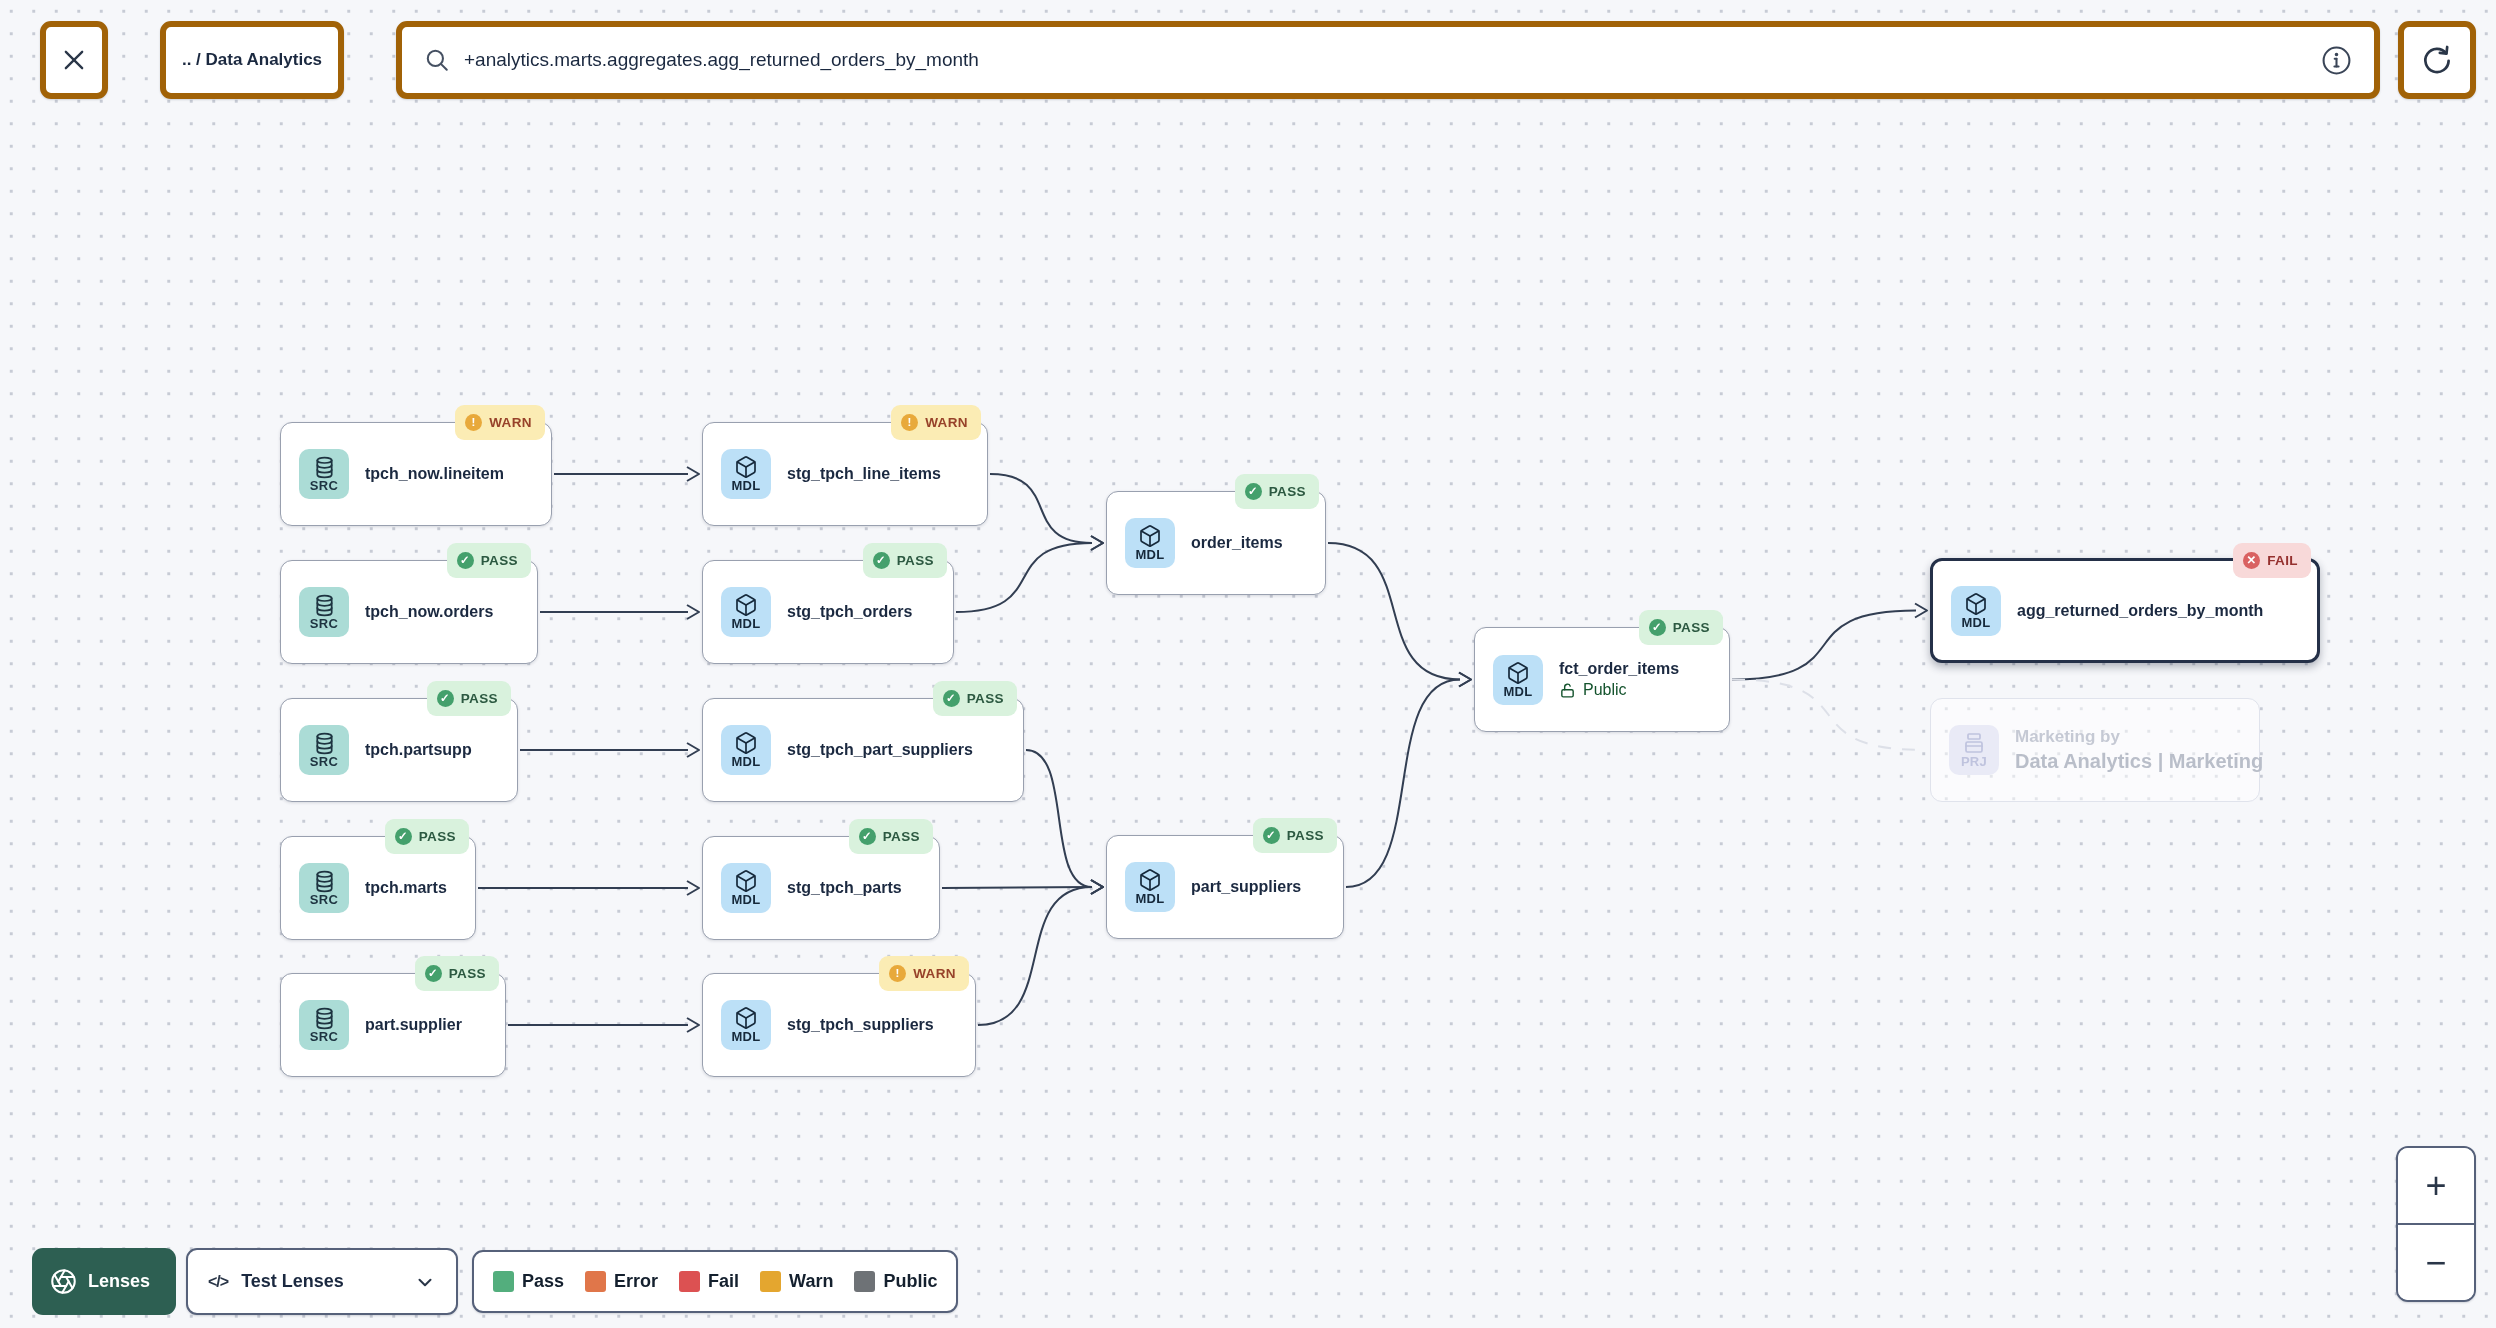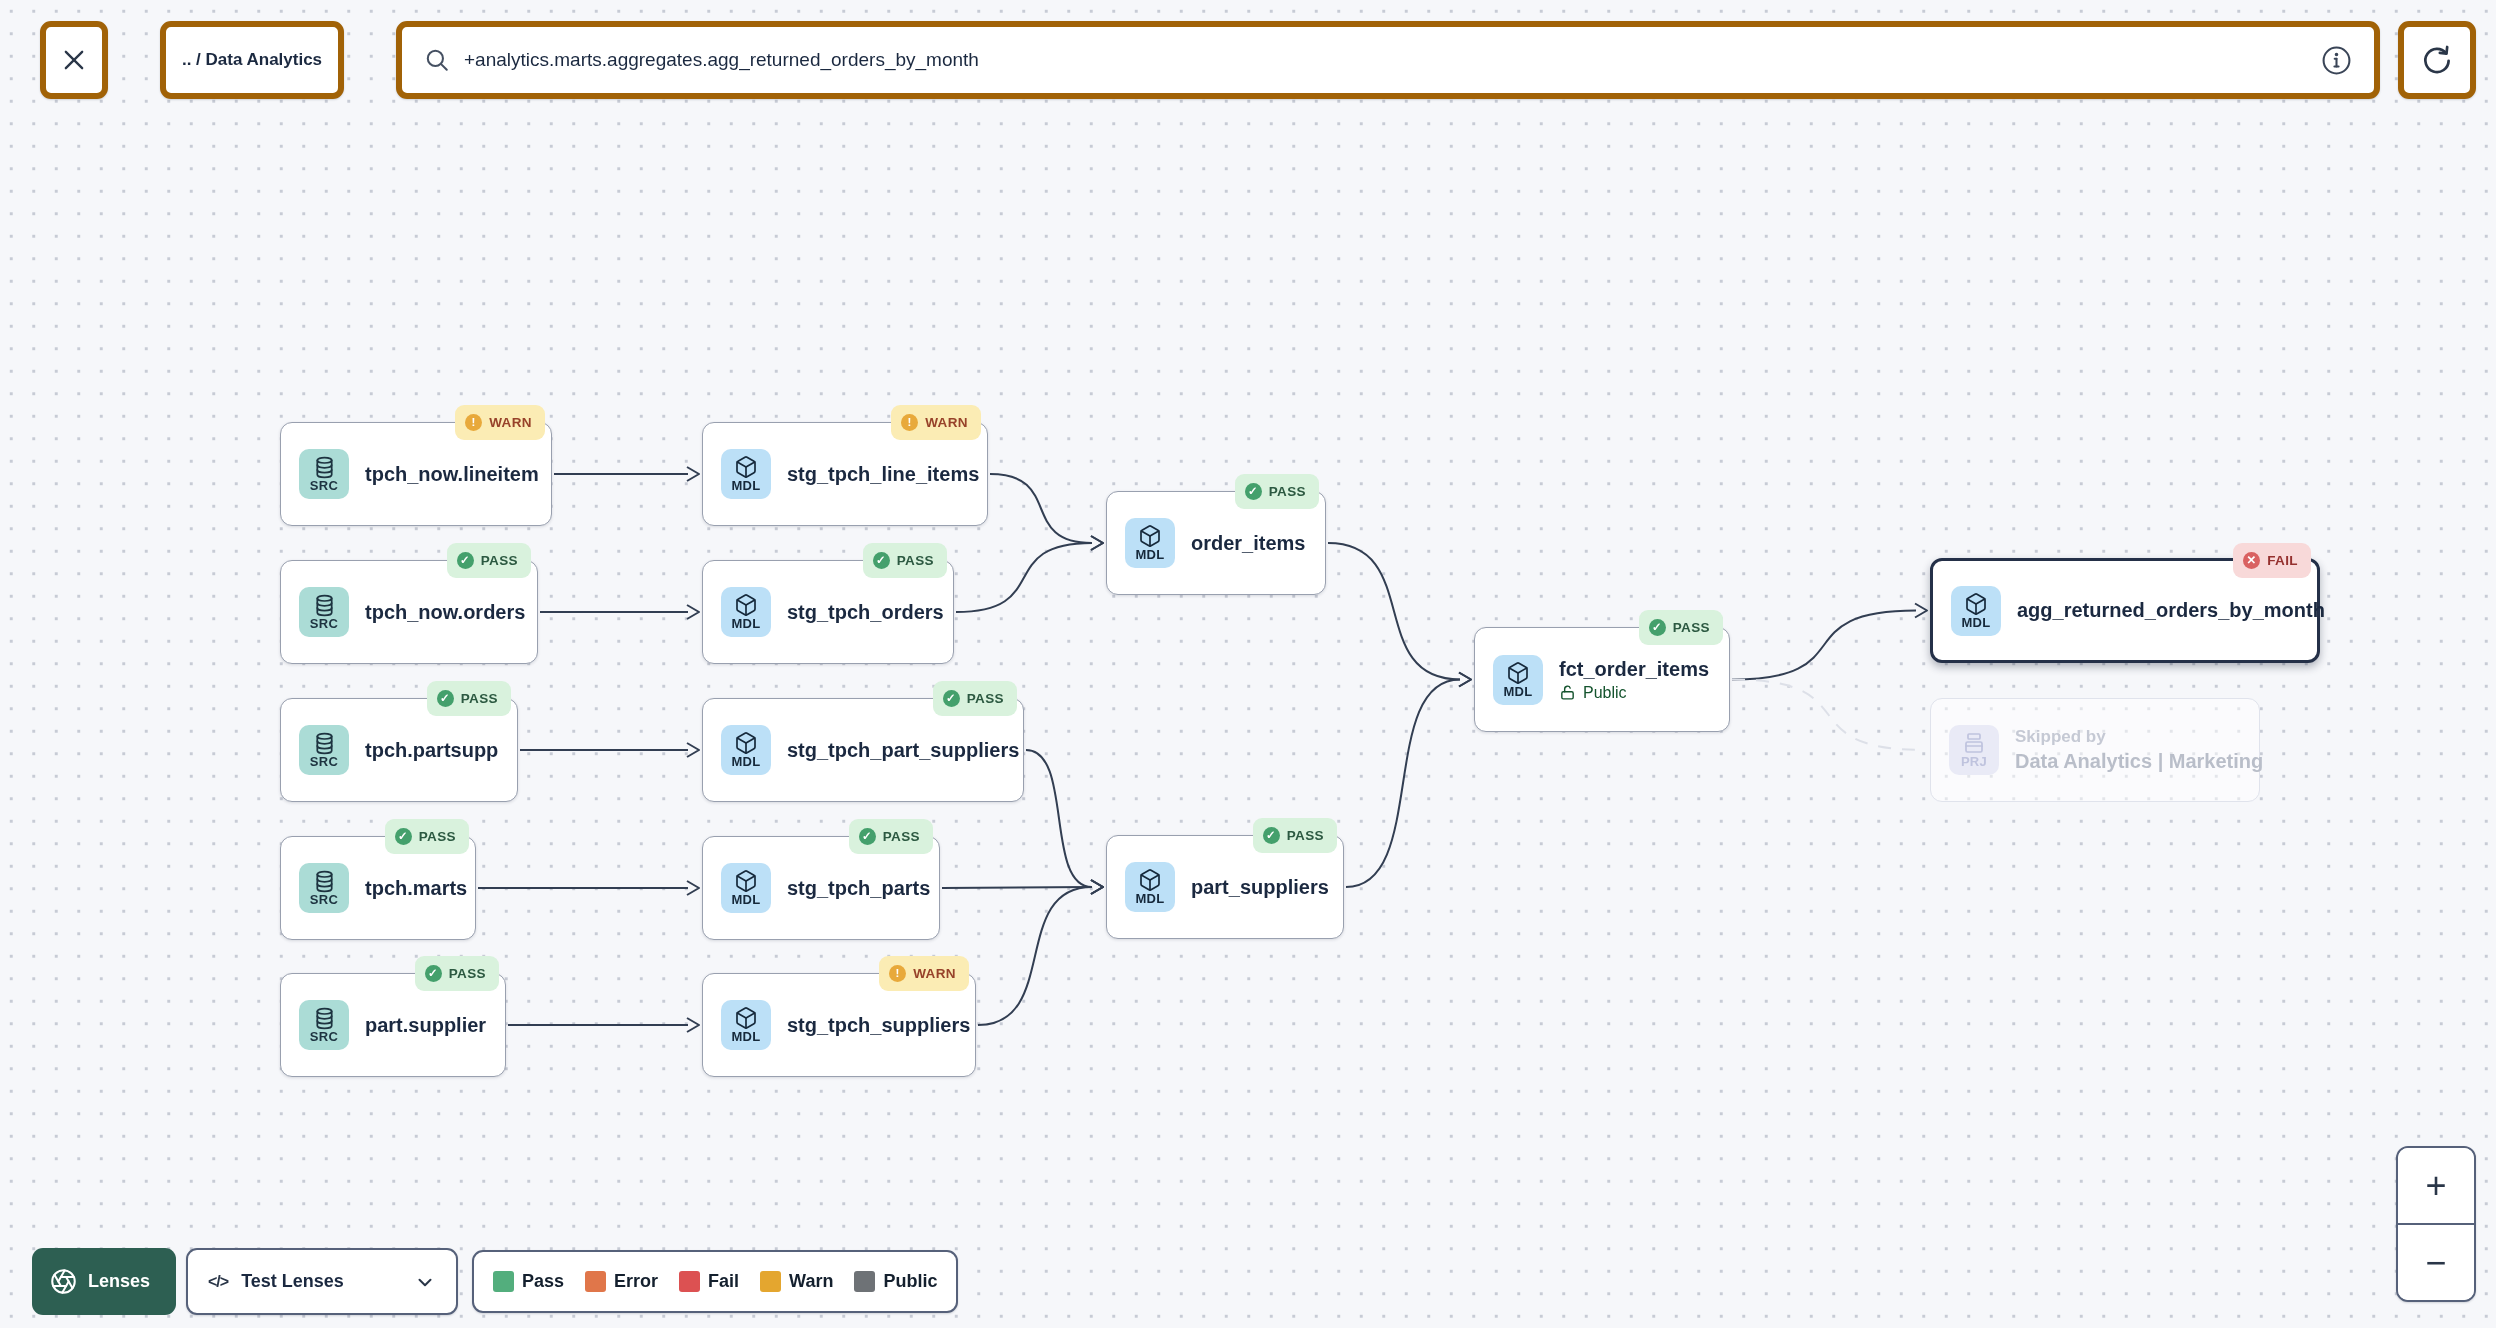--- a/index.html
+++ b/index.html
@@ -25,21 +25,21 @@
   }
   .node.selected { border:3px solid #243048; box-shadow:0 4px 9px rgba(25,35,55,.32); }
   .node.faded { background:rgba(255,255,255,.5); border:1.5px solid #E0E3EC; box-shadow:none; }
   .node-inner { display:flex; align-items:center; gap:16px; padding:0 18px; height:100%; }
   .kind-badge {
     flex:0 0 auto; width:50px; height:50px; border-radius:10px;
     display:flex; flex-direction:column; align-items:center; justify-content:center;
   }
   .kind-badge svg { display:block; }
   .kind-label { font-size:13px; font-weight:700; line-height:14px; letter-spacing:.3px; }
-  .node-label { font-size:20px; font-weight:600; color:#1B2940; white-space:nowrap; }
+  .node-label { font-size:16px; font-weight:600; color:#1B2940; white-space:nowrap; }
   .node-label.dim1 { color:#C5C9D4; font-weight:600; font-size:17px; }
   .node-label.dim2 { color:#B9BEC9; font-weight:600; font-size:20px; }
   .node-text { display:flex; flex-direction:column; gap:3px; }
   .node-sub { display:flex; align-items:center; gap:7px; font-size:16px; font-weight:500; color:#14532d; }
   .status-badge {
     position:absolute; top:-18px; right:6px; height:35px;
     padding:0 13px 0 10px; border-radius:9px;
     display:flex; align-items:center; gap:7px;
     font-size:13.5px; font-weight:700; letter-spacing:.4px;
   }
@@ -350,21 +350,21 @@
         <div class="node-inner">
           <div class="kind-badge" style="background:#E9EAF6;color:#BFC3DE">
             <svg width="24" height="24" viewBox="0 0 24 24" fill="none" stroke="currentColor" stroke-width="1.7" stroke-linecap="round" stroke-linejoin="round">
               <rect x="6" y="3" width="12" height="5" rx="1"></rect>
               <rect x="4" y="11" width="16" height="10" rx="1.5"></rect>
               <line x1="4" y1="15" x2="20" y2="15"></line>
             </svg>
             <span class="kind-label">PRJ</span>
           </div>
           <div class="node-text">
-            <span class="node-label dim1">Skipped by</span>
+            <span class="node-label dim1">Marketing by</span>
             <span class="node-label dim2">Data Analytics | Marketing</span>
           </div>
         </div>
       </div>
     </div>
 </div>
 
 <div class="topbar">
   <button class="tb-btn" id="btn-close">
     <svg width="28" height="28" viewBox="0 0 24 24" fill="none" stroke="#2A3648" stroke-width="2" stroke-linecap="round">

